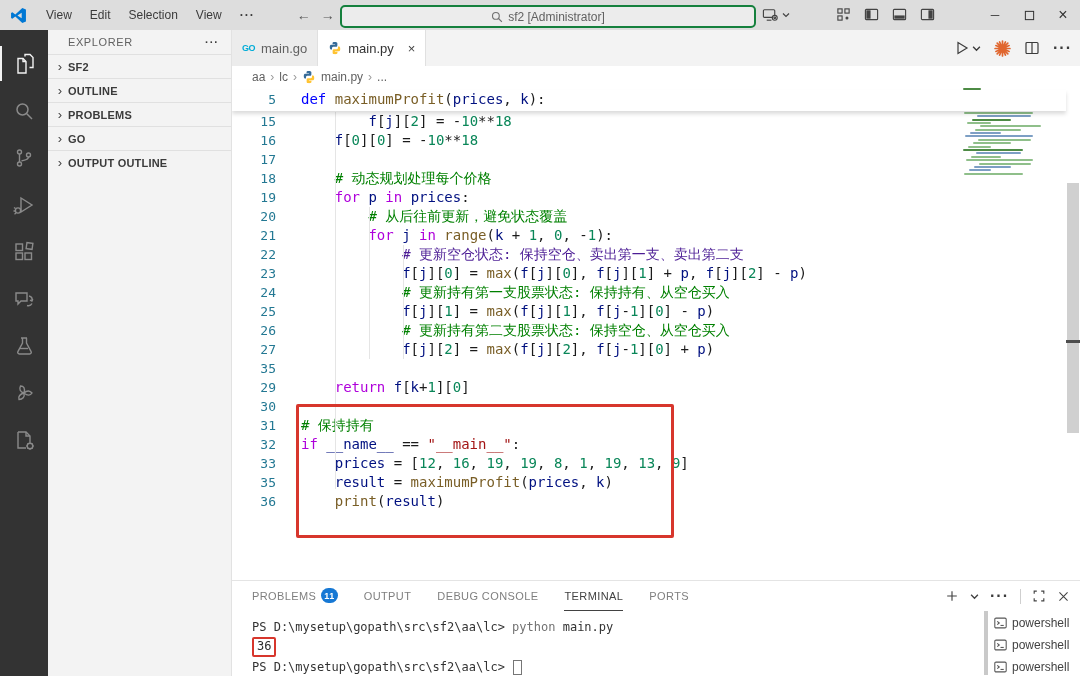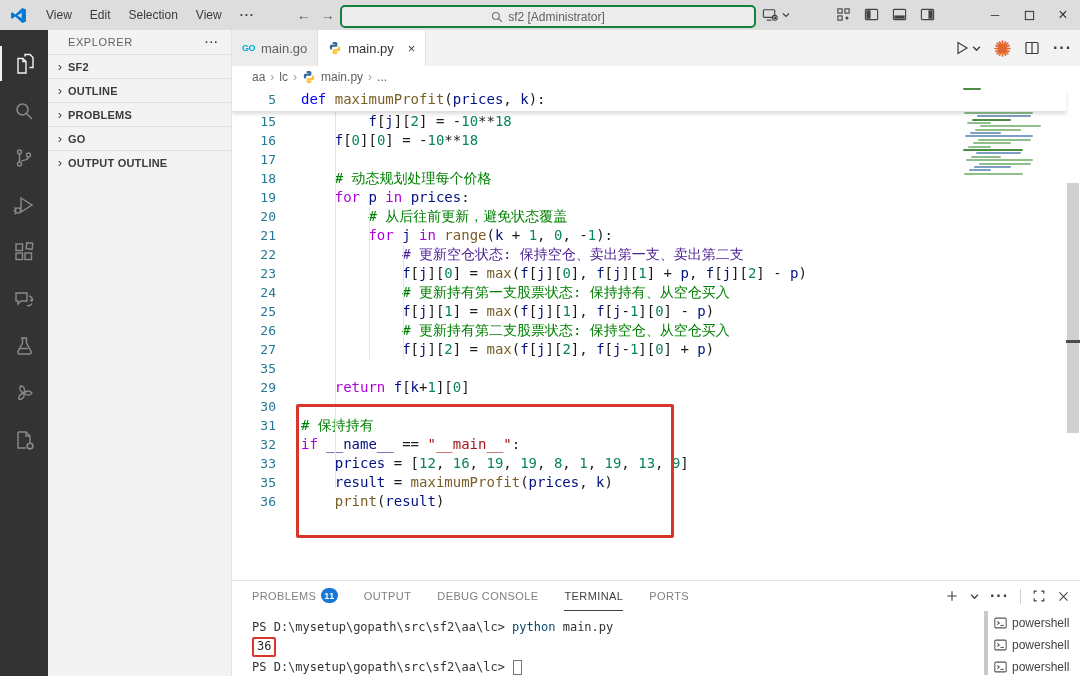--- a/index.html
+++ b/index.html
@@ -477,21 +477,21 @@
                 <path d="M2.5 5.5v-3h3M13.5 5.5v-3h-3M2.5 10.5v3h3M13.5 10.5v3h-3"></path>
               </svg>
             </span>
           <span>
               <svg width="13" height="13" viewBox="0 0 16 16" fill="none" stroke="#424242" stroke-width="1.3">
                 <path d="M3 3l10 10M13 3 3 13"></path>
               </svg>
             </span>
         </div>
         <div id="terminal">
-            <div class="t-row"><span style="color: rgb(51, 51, 51);">PS D:\mysetup\gopath\src\sf2\aa\lc&gt; </span><span style="color: #0c4a6e;">python</span><span style="color: rgb(51, 51, 51);"> main.py</span></div>
+            <div class="t-row"><span style="color: rgb(51, 51, 51);">PS D:\mysetup\gopath\src\sf2\aa\lc&gt; </span><span style="color: #737373;">python</span><span style="color: rgb(51, 51, 51);"> main.py</span></div>
             <div class="t-row"><span class="t-box"><span style="color: rgb(42, 42, 42);">36</span></span></div>
             <div class="t-row"><span style="color: rgb(51, 51, 51);">PS D:\mysetup\gopath\src\sf2\aa\lc&gt; </span><span class="t-cursor"></span></div>
           </div>
         <div id="term-scroll"></div>
         <div id="term-list">
             <div class="term-item">
               <span>
                 <svg width="13" height="12" viewBox="0 0 16 14" fill="none" stroke="#555" stroke-width="1.3">
                   <rect x="1" y="1" width="14" height="12" rx="1.5"></rect>
                   <path d="M4 5l2.5 2L4 9"></path>

